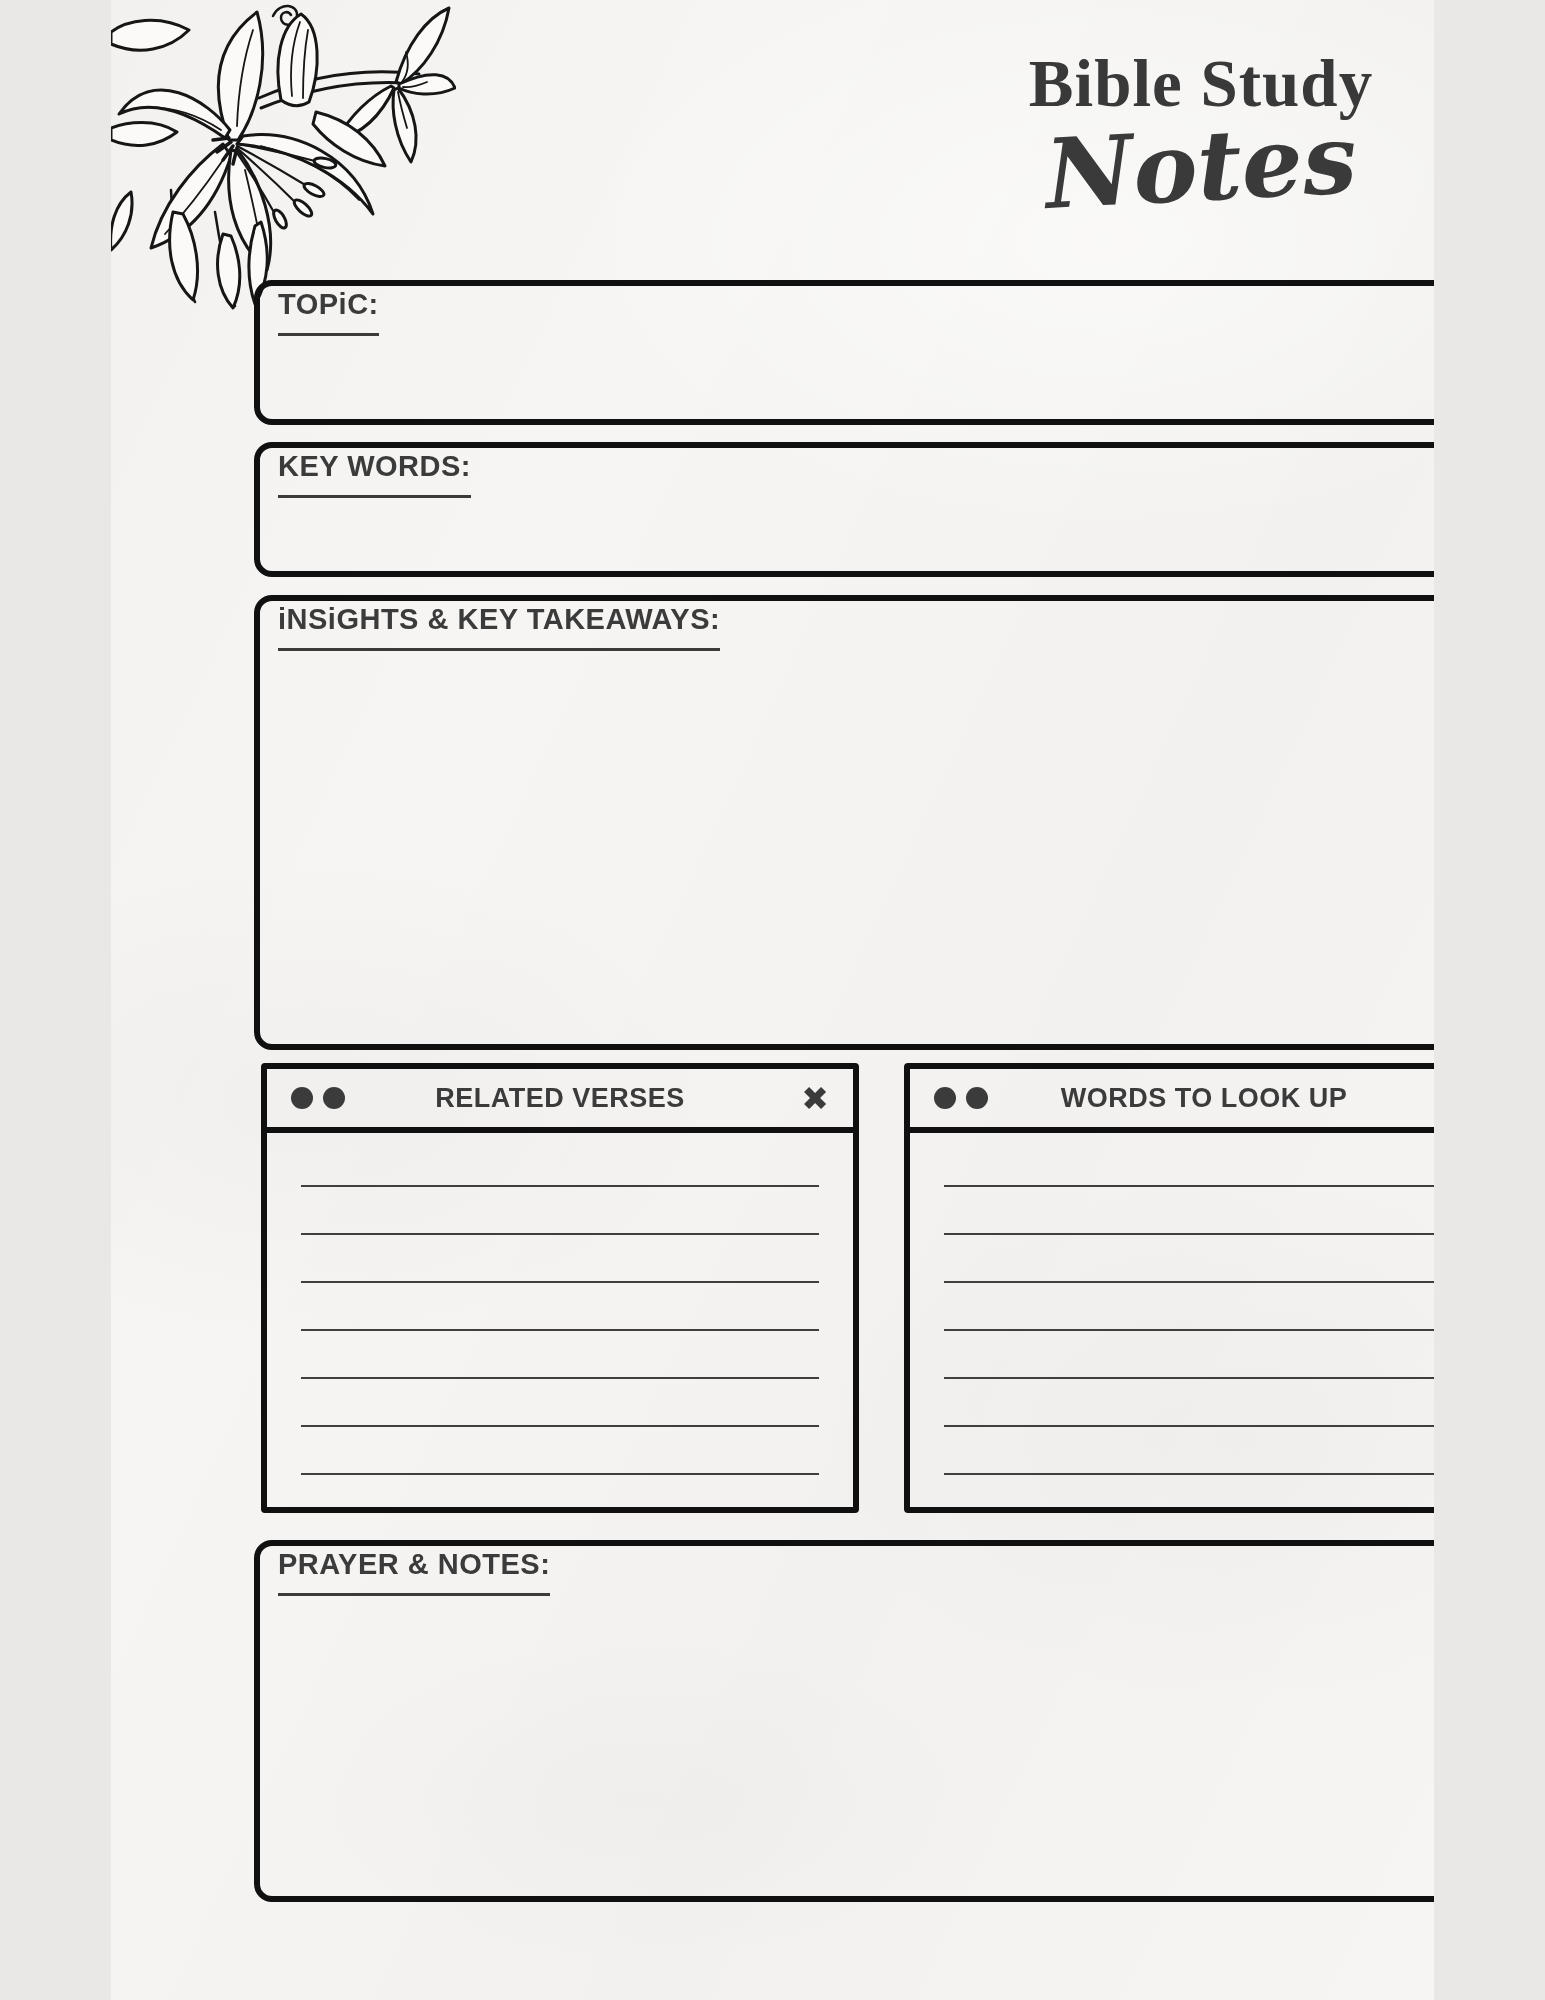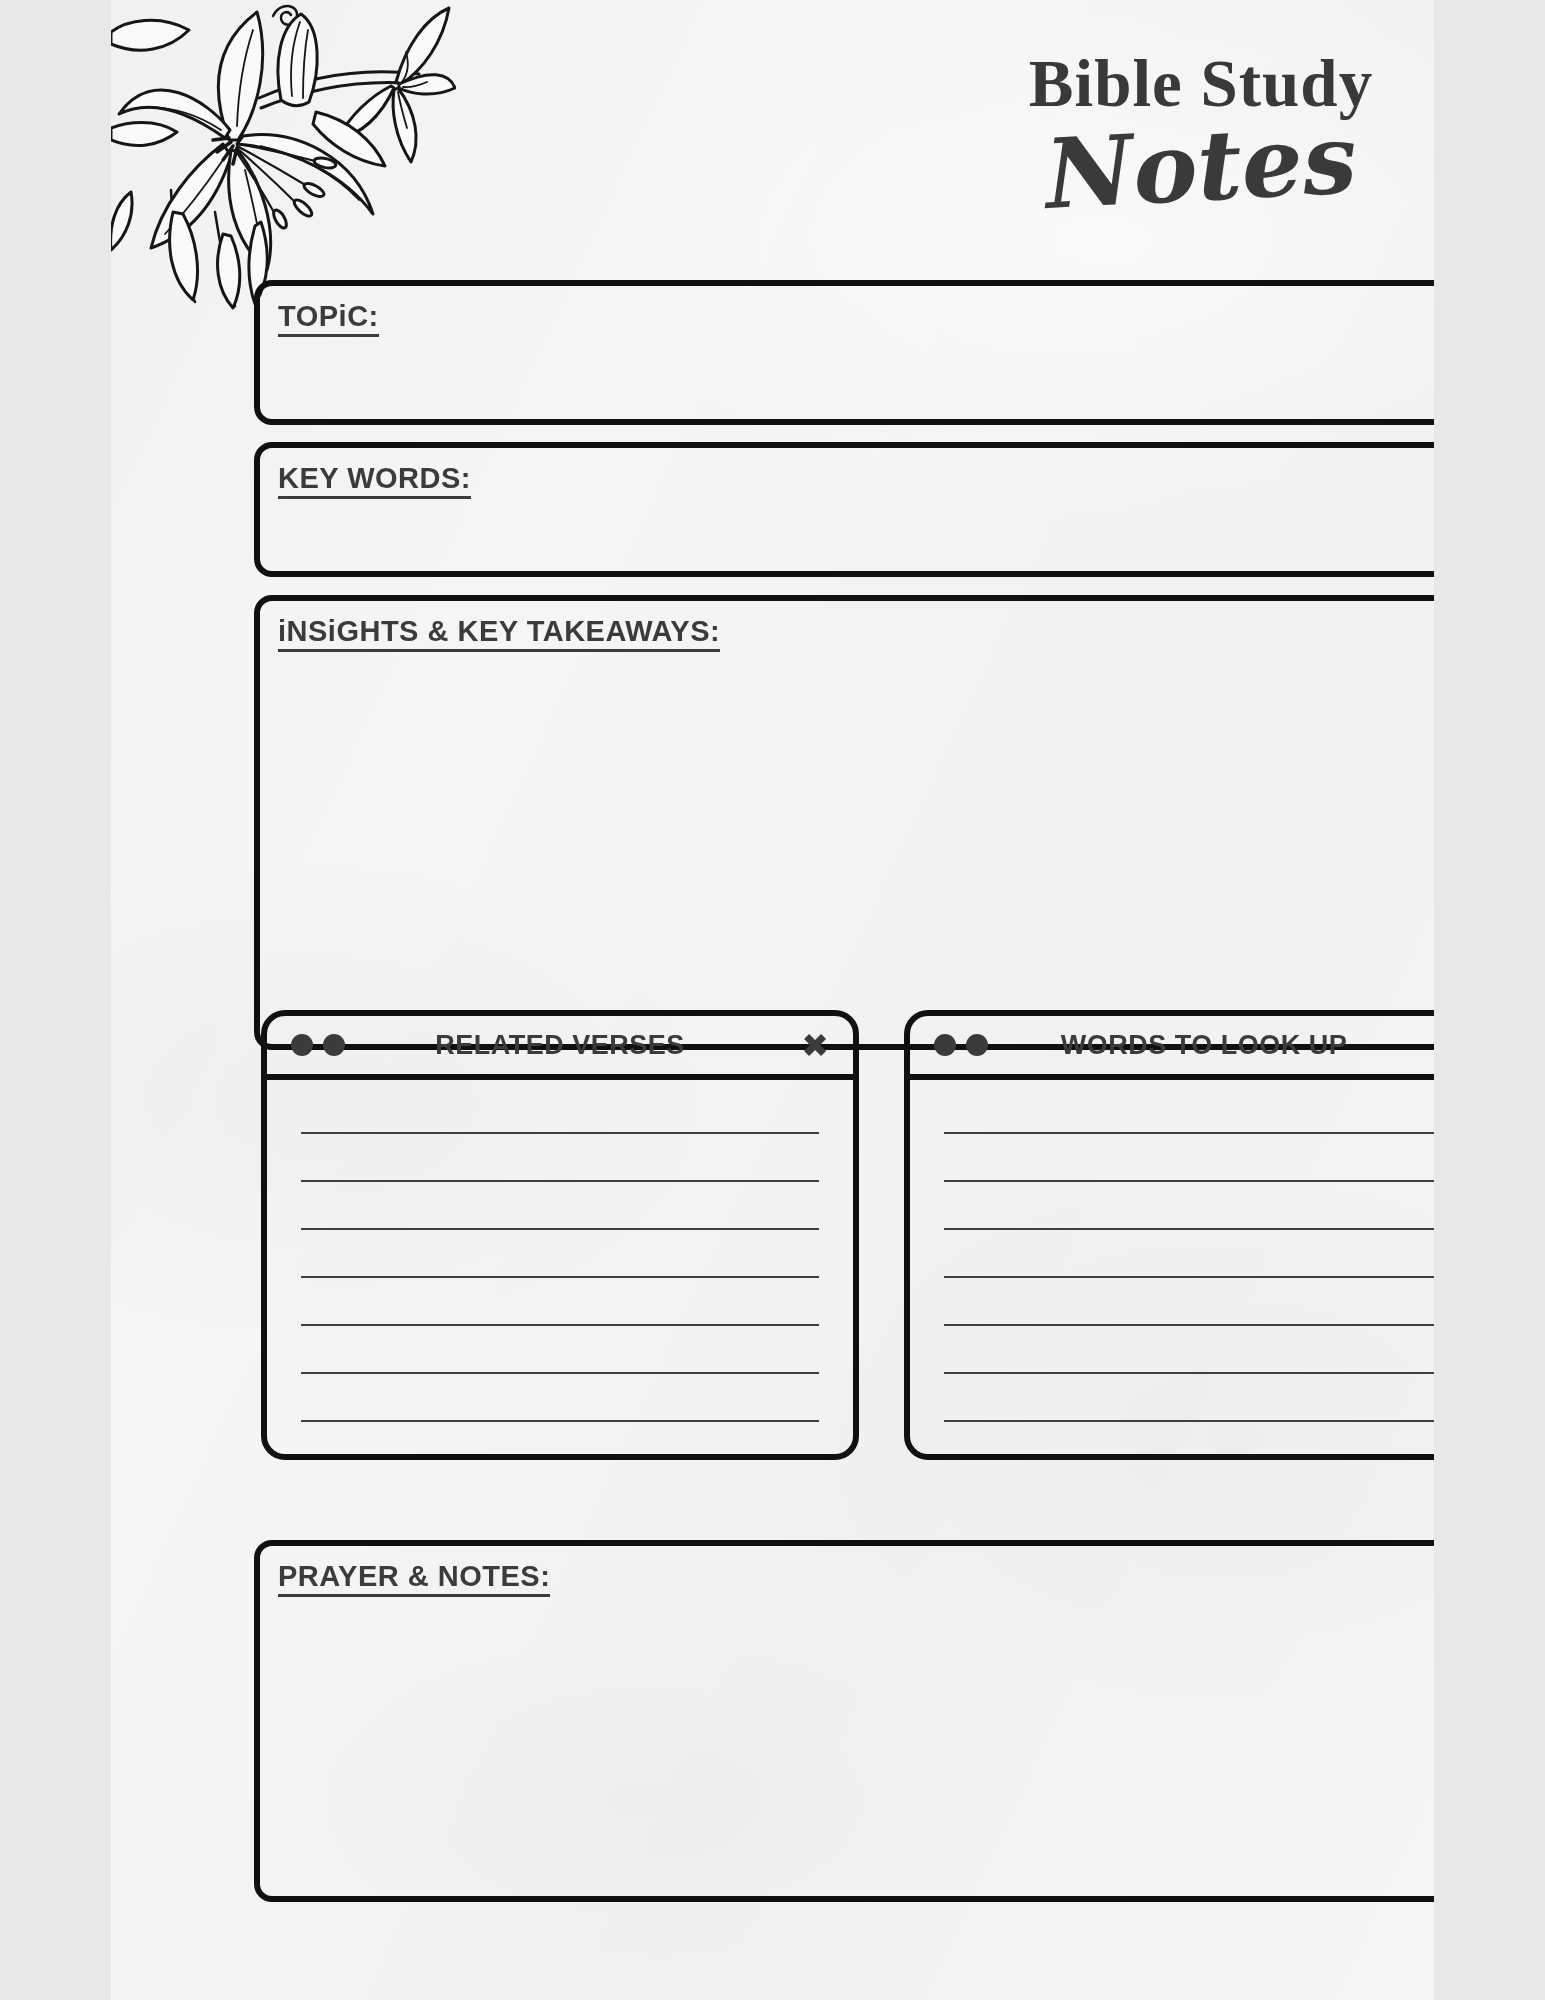--- a/index.html
+++ b/index.html
@@ -41,33 +41,33 @@
     border:6px solid #101010;border-radius:18px;
     background:transparent;
   }
   .box-topic   {left:143px;top:280px;width:1255px;height:145px;}
   .box-key     {left:143px;top:442px;width:1255px;height:135px;}
   .box-insights{left:143px;top:595px;width:1255px;height:455px;}
   .box-prayer  {left:143px;top:1540px;width:1255px;height:362px;}
 
   .label{
     display:inline-block;
-    margin:14px 0 0 18px;
+    margin:2px 0 0 18px;
     font-weight:700;font-size:29px;letter-spacing:.5px;
     color:#3b3b3b;
     border-bottom:3px solid #3b3b3b;
-    padding-bottom:1px;
+    padding-bottom:12px;
     white-space:nowrap;
   }
 
   .window{
     position:absolute;box-sizing:border-box;
-    border:6px solid #101010;border-radius:24px;
+    border:6px solid #101010;border-radius:4px;
     background:transparent;overflow:hidden;
-    height:450px;top:1010px;
+    height:450px;top:1063px;
   }
   .window-left {left:150px;width:598px;}
   .window-right{left:793px;width:600px;}
   .win-header{
     height:58px;border-bottom:6px solid #101010;
     display:flex;align-items:center;
     padding:0 24px;box-sizing:content-box;
   }
   .dots{display:flex;gap:10px;width:84px;}
   .dots i{display:block;width:22px;height:22px;border-radius:50%;background:#3b3b3b;}

